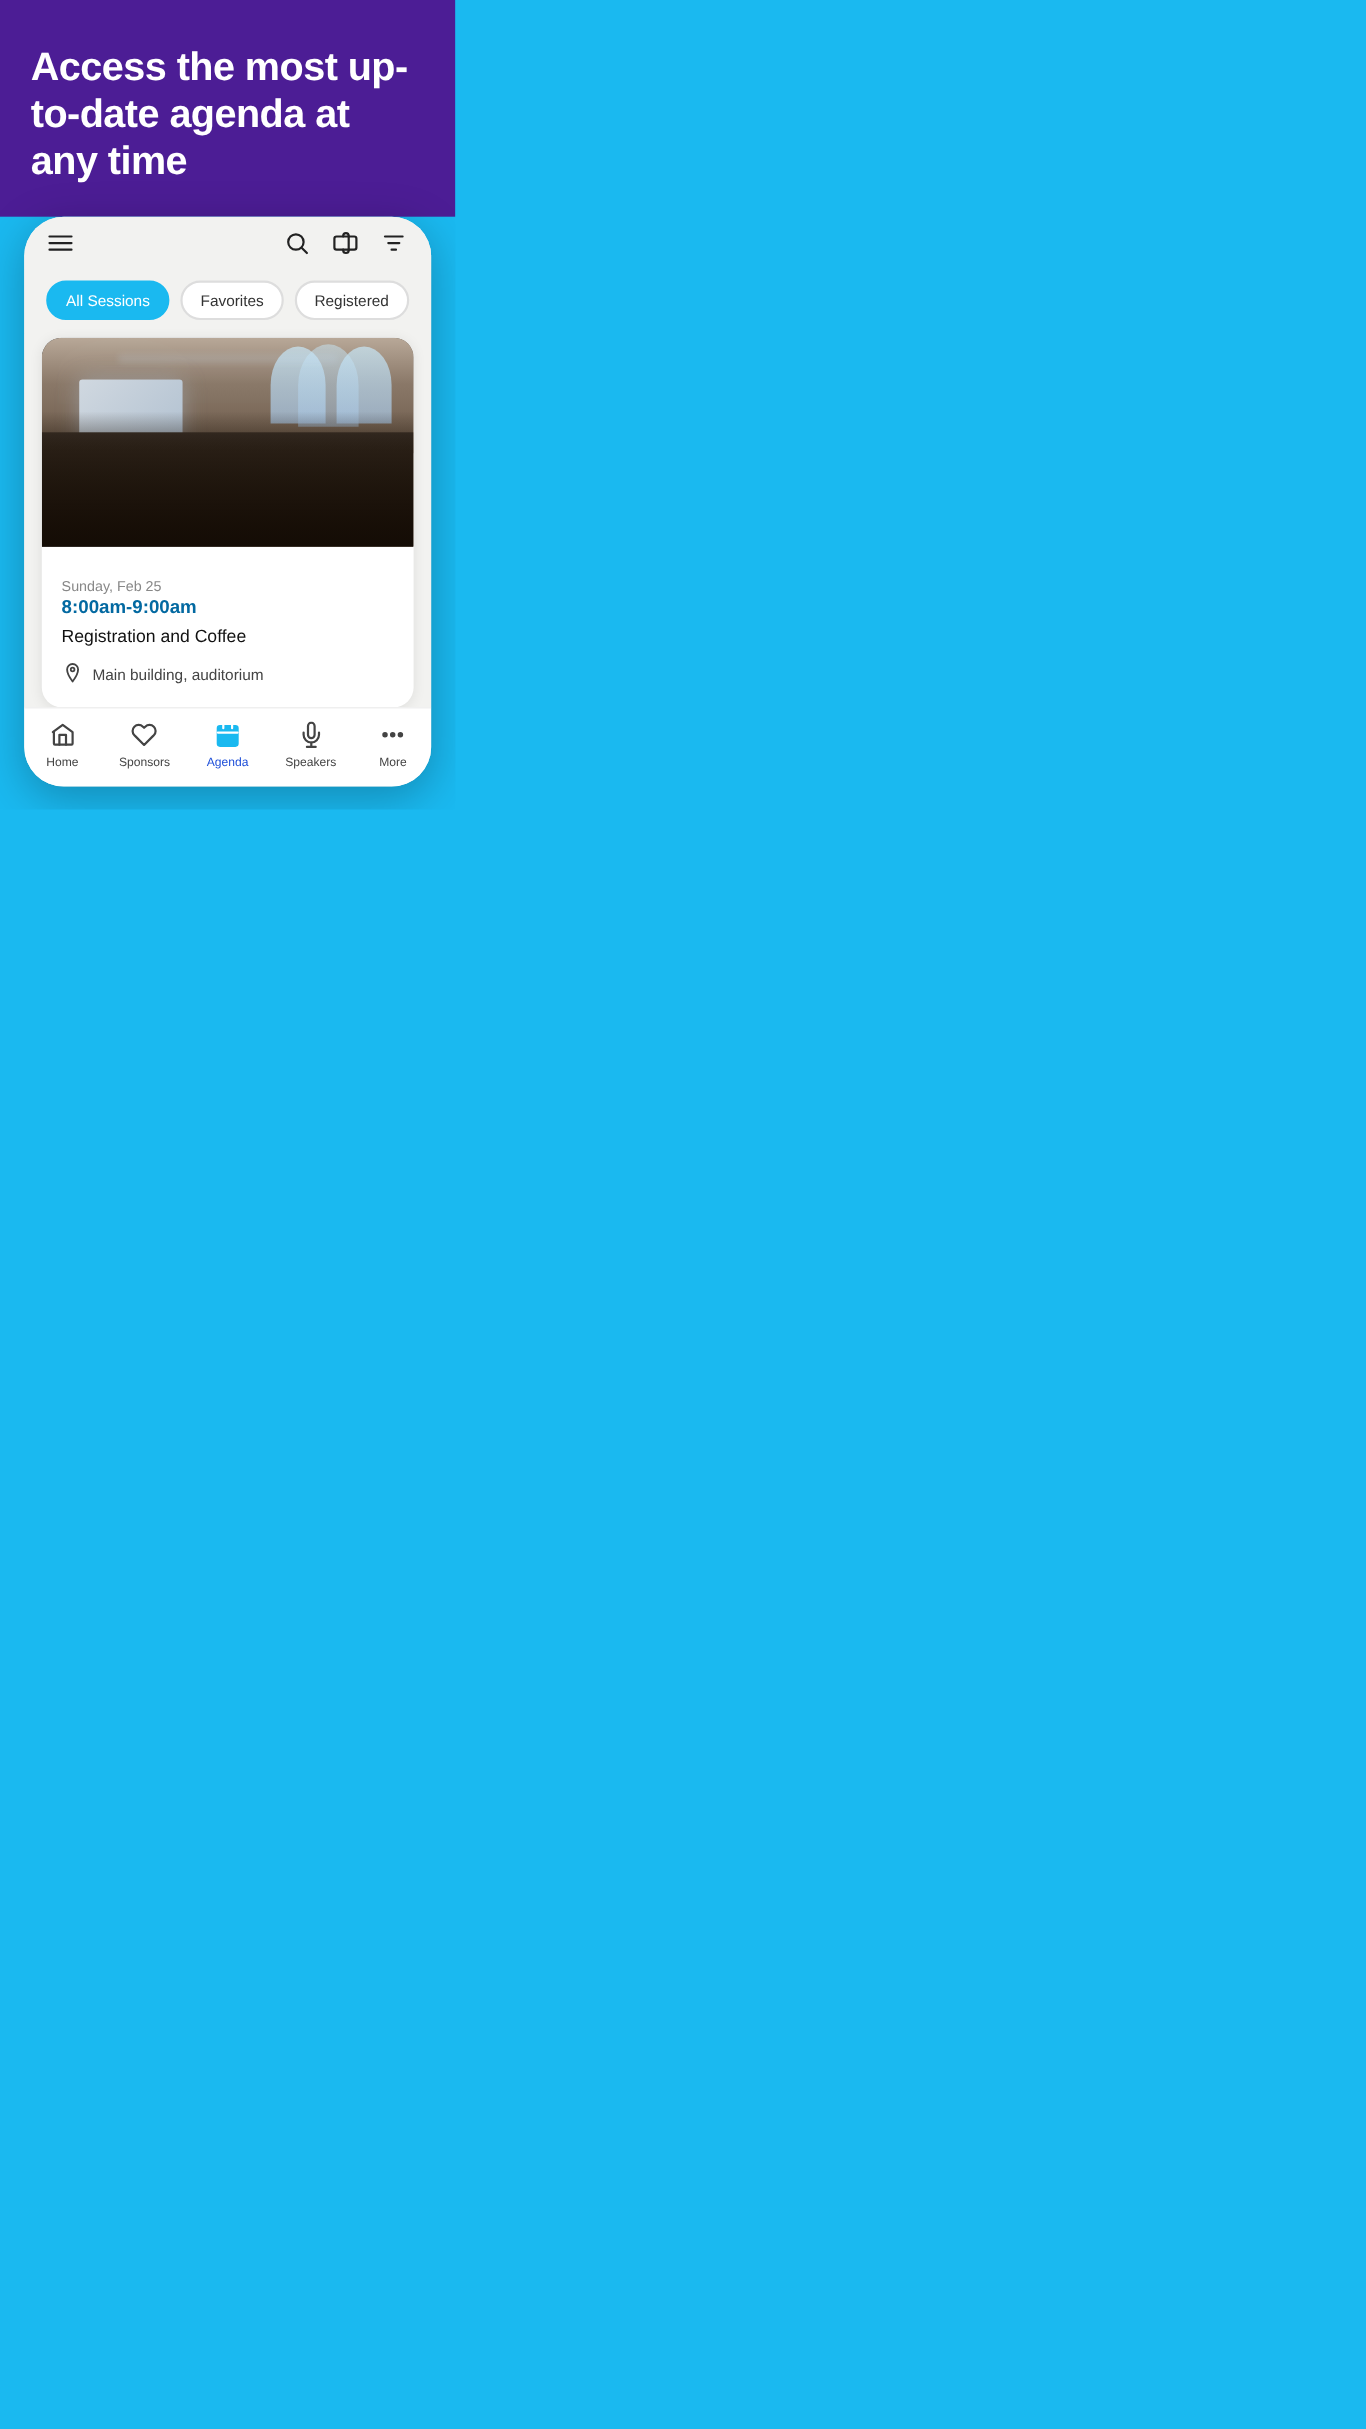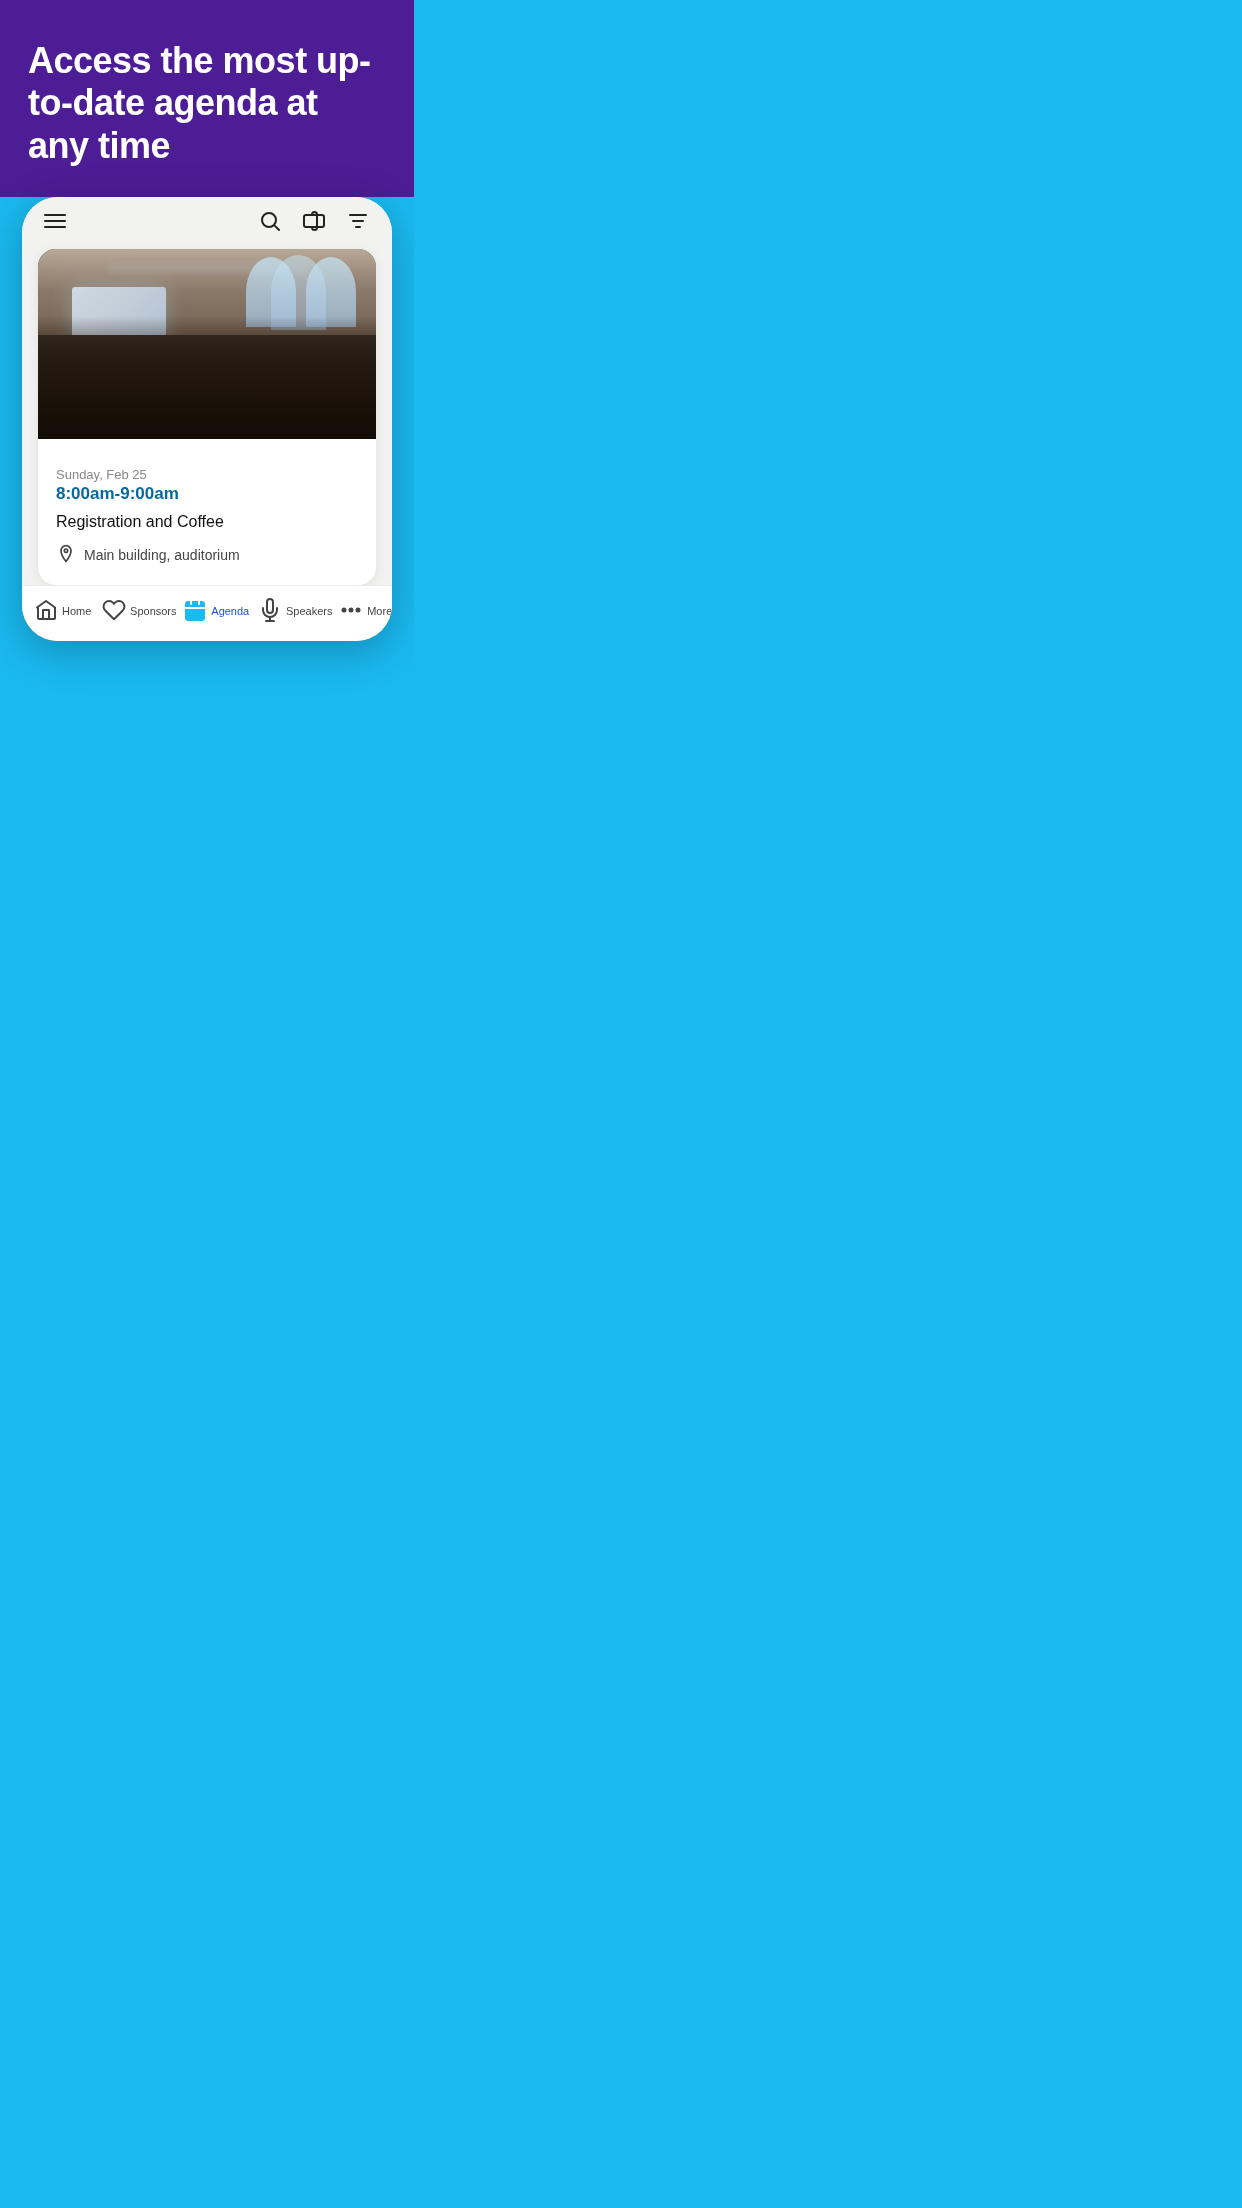--- a/index.html
+++ b/index.html
@@ -350,21 +350,21 @@
       background: #fff;
       border-top: 1px solid #ebebeb;
       display: flex;
       justify-content: space-around;
       align-items: center;
       padding: 8px 0 12px 0;
     }
 
     .nav-item {
       display: flex;
-      flex-direction: row;
+      flex-direction: column;
       align-items: center;
       gap: 4px;
       cursor: pointer;
       background: none;
       border: none;
       color: #444;
       font-size: 12px;
       font-weight: 500;
       padding: 4px 12px;
       min-width: 60px;
@@ -435,20 +435,25 @@
         <svg viewBox="0 0 24 24">
             <line x1="4" y1="6" x2="20" y2="6"></line>
             <line x1="7" y1="12" x2="17" y2="12"></line>
             <line x1="10" y1="18" x2="14" y2="18"></line>
           </svg>
       </button>
     </div>
   </div>
 
 
+  <div class="session-filters">
+    <button class="chip active">All Sessions</button>
+    <button class="chip">Favorites</button>
+    <button class="chip">Registered</button>
+  </div>
 
   <div class="session-card-area">
     <div class="session-card">
 
       <div class="session-image">
         <div class="session-image-inner">
 
           <div class="hall-ceiling"></div>
 
           <div class="hall-window" style="width:50px;height:70px;right:80px;top:8px;opacity:0.7;"></div>

